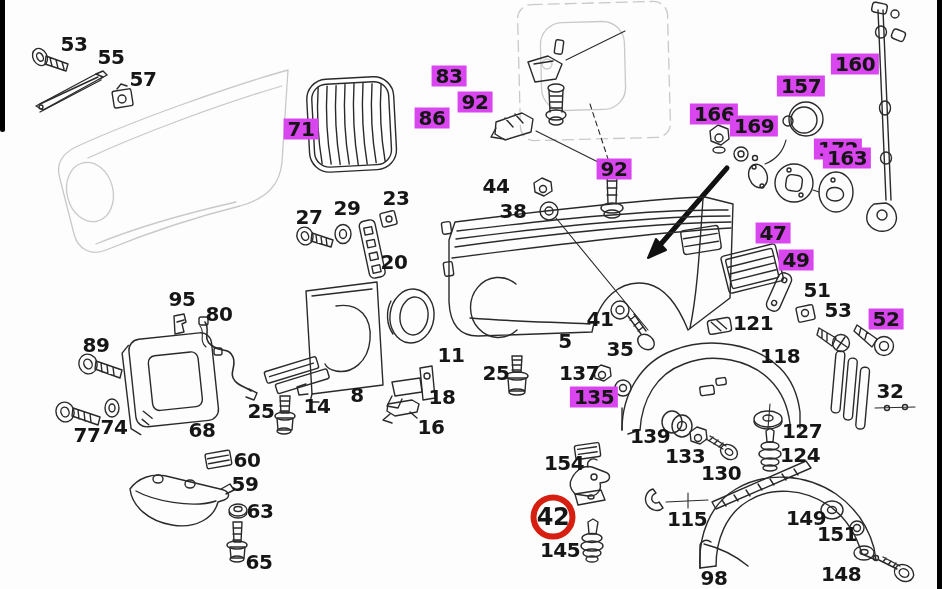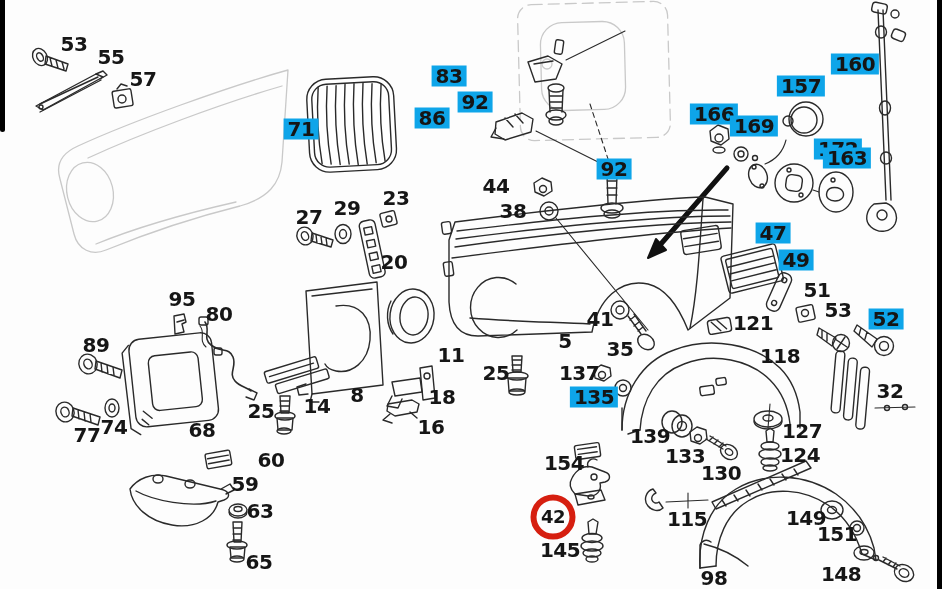--- a/index.html
+++ b/index.html
@@ -5,23 +5,23 @@
   html,body{margin:0;padding:0;background:#ffffff;}
   #stage{position:relative;width:942px;height:589px;background:#fdfdfd;overflow:hidden;
          font-family:"DejaVu Sans",sans-serif;text-decoration:underline;}
   #art{position:absolute;left:0;top:0;z-index:1;}
   .bar{position:absolute;background:#000;z-index:4;}
   .bar.left{left:0;top:0;width:5px;height:132px;border-radius:0 0 3px 3px;}
   .bar.right{right:0;top:0;width:5px;height:589px;}
   .lbl{position:absolute;transform:translate(-50%,-50%);
        font-weight:bold;font-size:20px;line-height:1.05;color:#161616;
        white-space:nowrap;z-index:3;letter-spacing:-0.5px;}
-  .lbl.highlight{background:#0ea5e9;padding:0 4px;color:#151515;}
+  .lbl.highlight{background:#d946ef;padding:0 4px;color:#151515;}
   .lbl.red-circle{width:33px;height:33px;border:6px solid #d61f10;border-radius:50%;
-       display:flex;align-items:center;justify-content:center;font-size:18px;
+       display:flex;align-items:center;justify-content:center;font-size:24px;
        background:transparent;}
 </style>
 </head>
 <body>
 
 <div id="stage">
 
 <svg id="art" width="942" height="589" viewBox="0 0 942 589" fill="none" stroke="#2a2a2a" stroke-width="1.4" stroke-linecap="round" stroke-linejoin="round">
 
   <g stroke="#c9c9c9" stroke-width="1.3">
@@ -482,21 +482,21 @@
       <div class="lbl plain" style="left: 96px; top: 345px;">89</div>
       <div class="lbl plain" style="left: 451px; top: 355px;">11</div>
       <div class="lbl plain" style="left: 357px; top: 395px;">8</div>
       <div class="lbl plain" style="left: 317px; top: 406px;">14</div>
       <div class="lbl plain" style="left: 442px; top: 397px;">18</div>
       <div class="lbl plain" style="left: 431px; top: 427px;">16</div>
       <div class="lbl plain" style="left: 261px; top: 411px;">25</div>
       <div class="lbl plain" style="left: 202px; top: 430px;">68</div>
       <div class="lbl plain" style="left: 87px; top: 435px;">77</div>
       <div class="lbl plain" style="left: 114px; top: 427px;">74</div>
-      <div class="lbl plain" style="left: 247px; top: 460px; margin-left: 24px;">60</div>
+      <div class="lbl plain" style="left: 247px; top: 460px;">60</div>
       <div class="lbl plain" style="left: 245px; top: 484px;">59</div>
       <div class="lbl plain" style="left: 260px; top: 511px;">63</div>
       <div class="lbl plain" style="left: 259px; top: 562px;">65</div>
       <div class="lbl plain" style="left: 650px; top: 436px;">139</div>
       <div class="lbl plain" style="left: 685px; top: 456px;">133</div>
       <div class="lbl plain" style="left: 721px; top: 473px;">130</div>
       <div class="lbl plain" style="left: 802px; top: 431px; text-align: right;">127</div>
       <div class="lbl plain" style="left: 800px; top: 455px;">124</div>
       <div class="lbl plain" style="left: 687px; top: 519px;">115</div>
       <div class="lbl plain" style="left: 806px; top: 518px;">149</div>

